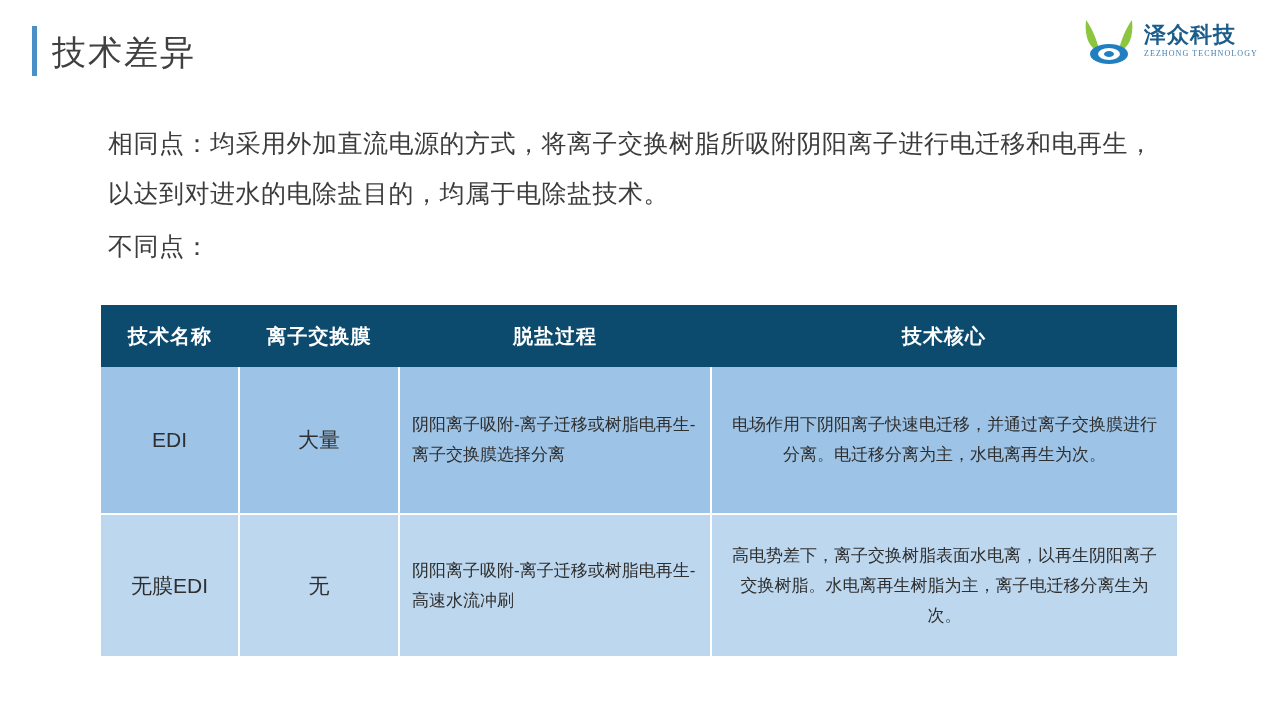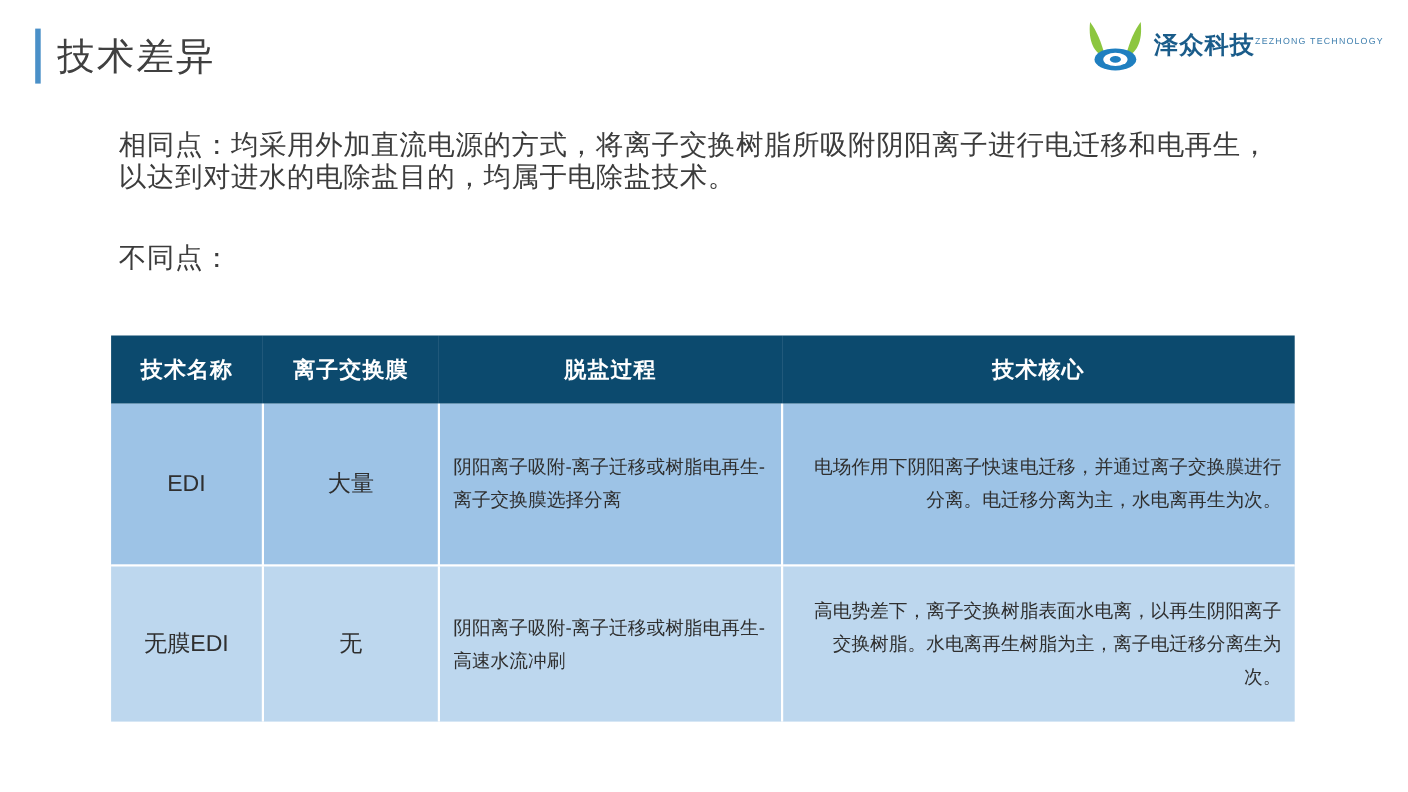--- a/index.html
+++ b/index.html
@@ -52,43 +52,44 @@
     align-items: center;
     gap: 8px;
   }
   .logo-mark {
     width: 54px;
     height: 50px;
     position: relative;
   }
   .logo-text {
     display: flex;
-    flex-direction: row;
+    flex-direction: column;
     justify-content: space-between;
     line-height: 1;
+    font-family: Liberation Serif, serif;
   }
   .logo-cn {
     font-size: 22px;
     color: #1a5c8a;
     font-weight: bold;
     letter-spacing: 1px;
   }
   .logo-en {
     font-size: 8px;
     color: #3f7fae;
     letter-spacing: 1.1px;
     margin-top: 4px;
   }
 
   
   .para {
     position: absolute;
     left: 108px;
     font-size: 25px;
-    line-height: 29px;
+    line-height: 50px;
     color: #3c3c3c;
     letter-spacing: 0.5px;
   }
   .para-1 {
     top: 118px;
     width: 1060px;
   }
   .para-2 {
     top: 221px;
   }
@@ -121,21 +122,21 @@
     border-right: 2px solid #ffffff;
     border-bottom: 2px solid #ffffff;
   }
   .tech-table tr.row-a td { background: #9dc3e6; }
   .tech-table tr.row-b td { background: #bdd7ee; }
   .tech-table td:last-child { border-right: none; }
   .tech-table tr:last-child td { border-bottom: none; }
   .c-name   { width: 136px; text-align: center; }
   .c-mem    { width: 158px; text-align: center; }
   .c-proc   { width: 310px; text-align: left; }
-  .c-core   { width: 464px; text-align: right; }
+  .c-core   { width: 464px; text-align: center; }
   .row-a td.c-name, .row-a td.c-mem,
   .row-b td.c-name, .row-b td.c-mem { font-size: 21px; }
   tr.row-a { height: 147px; }
   tr.row-b { height: 142px; }
 </style>
 </head>
 <body>
 
 <div class="slide-header">
   <div class="title-bar"></div>

